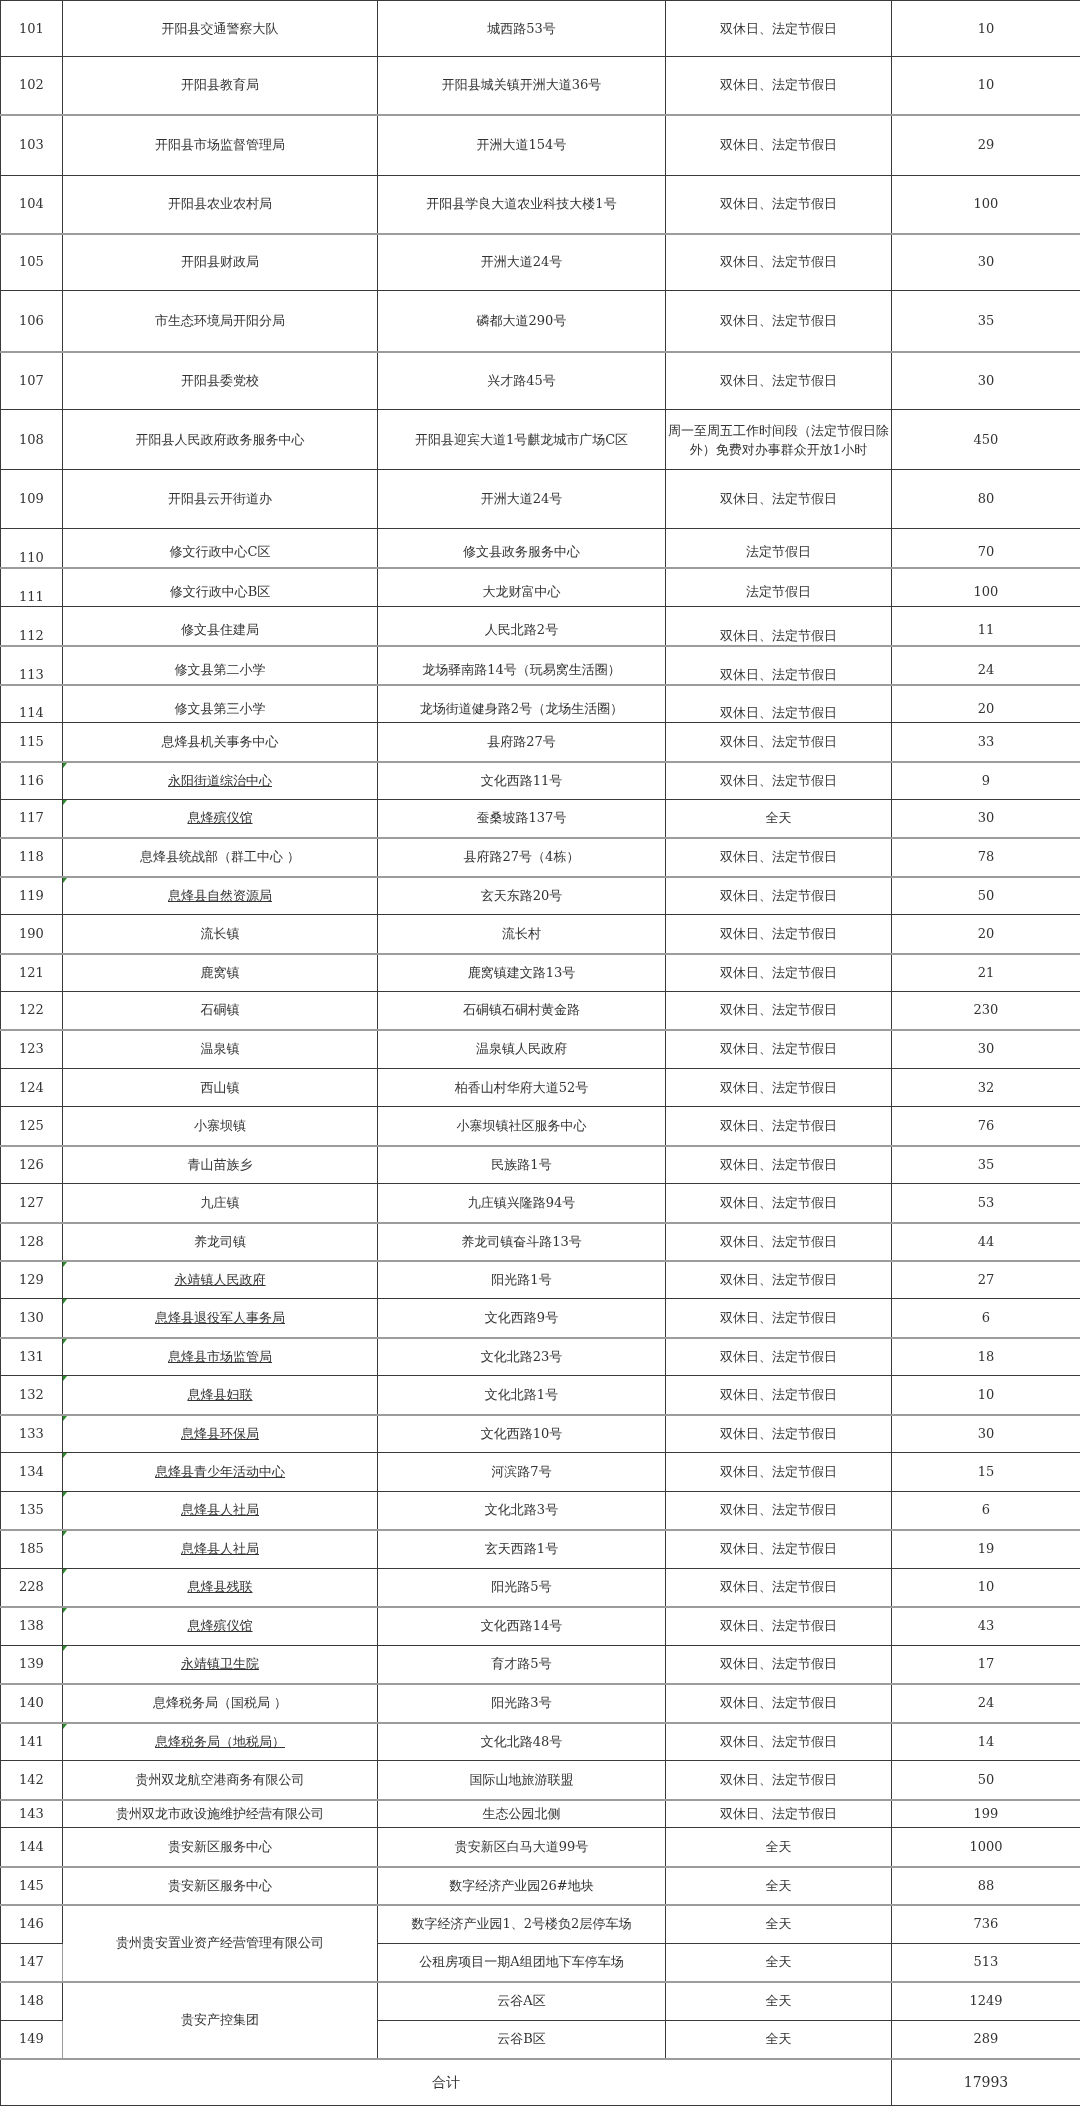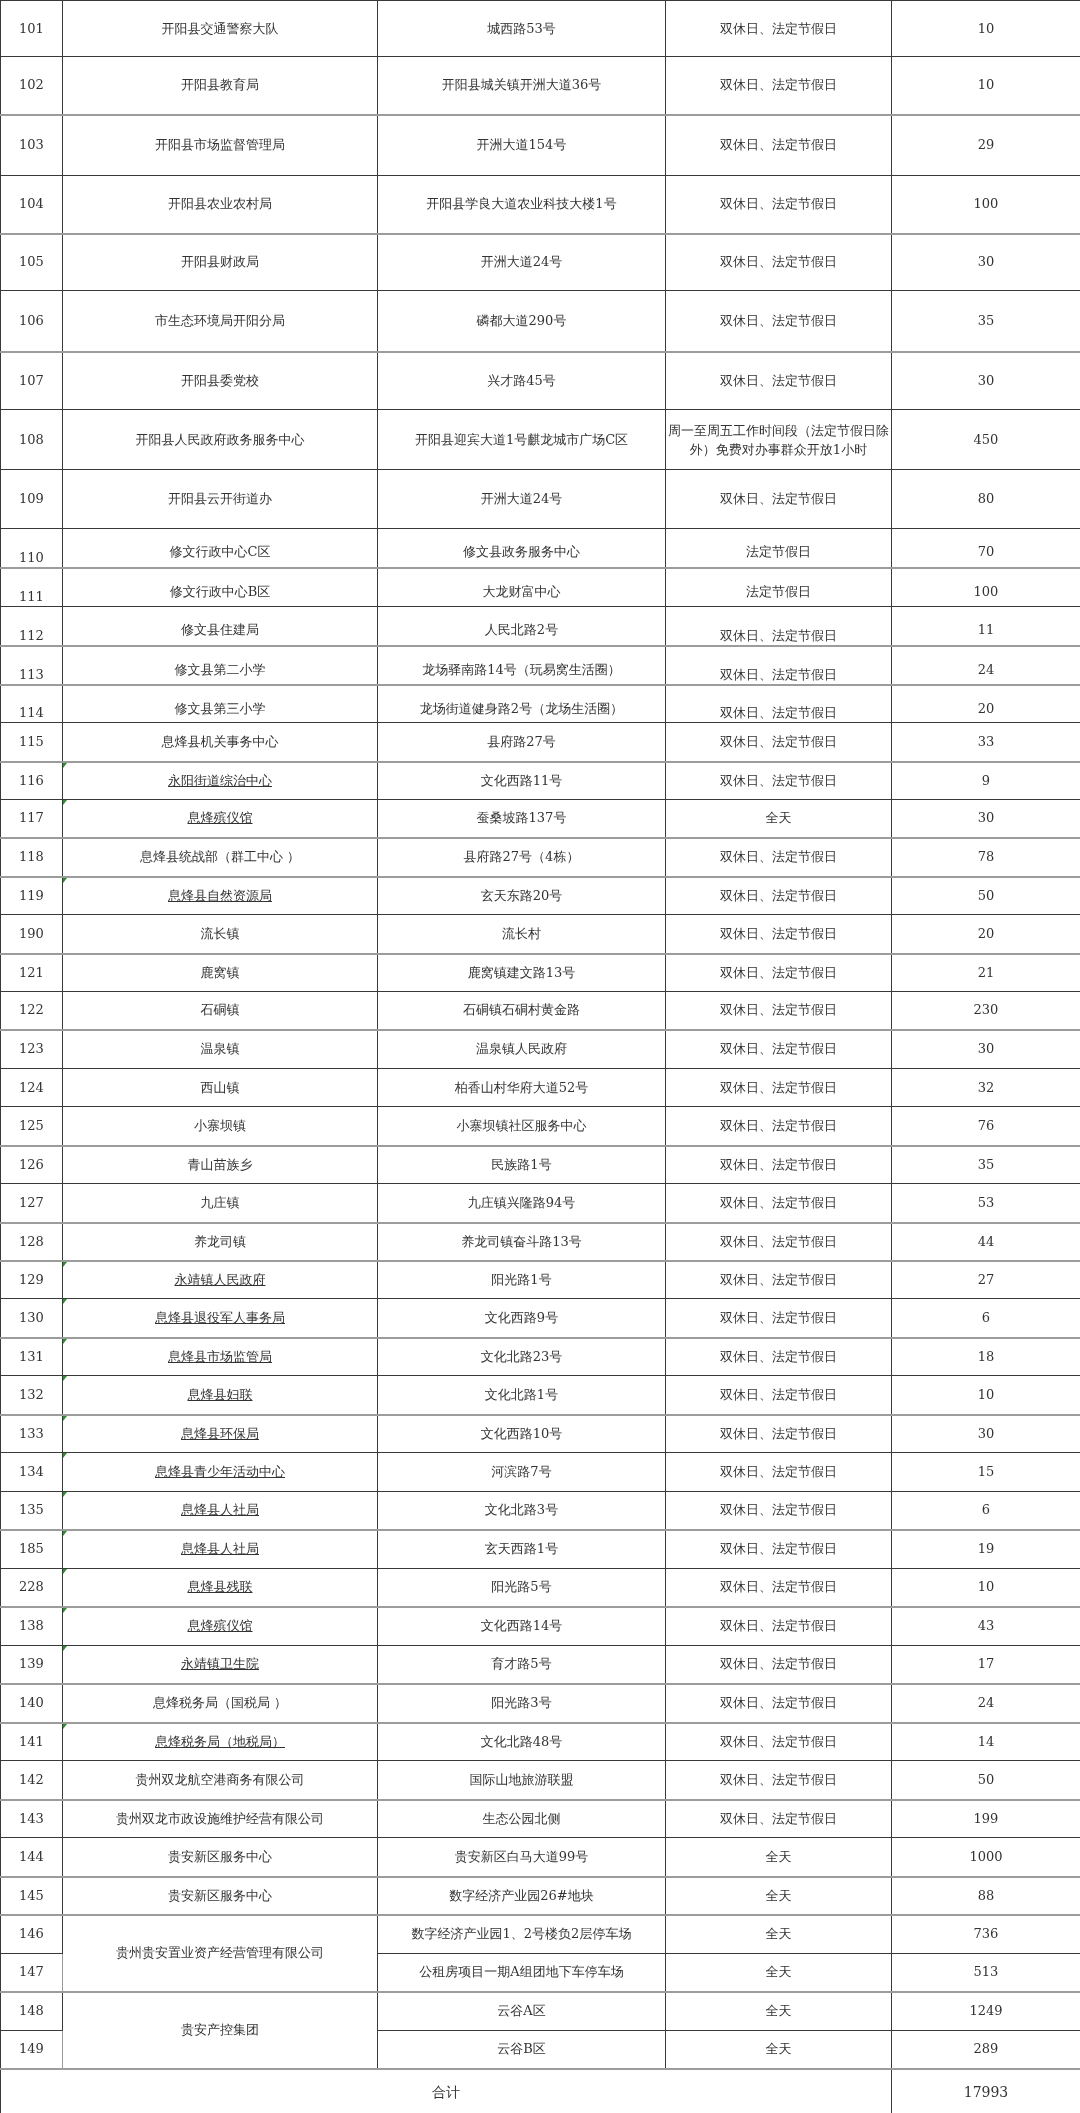--- a/index.html
+++ b/index.html
@@ -317,21 +317,21 @@
       <td>双休日、法定节假日</td>
       <td>14</td>
     </tr>
     <tr style="height:39px">
       <td>142</td>
       <td class="c2">贵州双龙航空港商务有限公司</td>
       <td class="c3">国际山地旅游联盟</td>
       <td>双休日、法定节假日</td>
       <td>50</td>
     </tr>
-    <tr class="gray-top" style="height:38px">
+    <tr class="gray-top" style="height:28px">
       <td>143</td>
       <td class="c2">贵州双龙市政设施维护经营有限公司</td>
       <td class="c3">生态公园北侧</td>
       <td>双休日、法定节假日</td>
       <td>199</td>
     </tr>
     <tr style="height:39px">
       <td>144</td>
       <td class="c2">贵安新区服务中心</td>
       <td class="c3">贵安新区白马大道99号</td>

